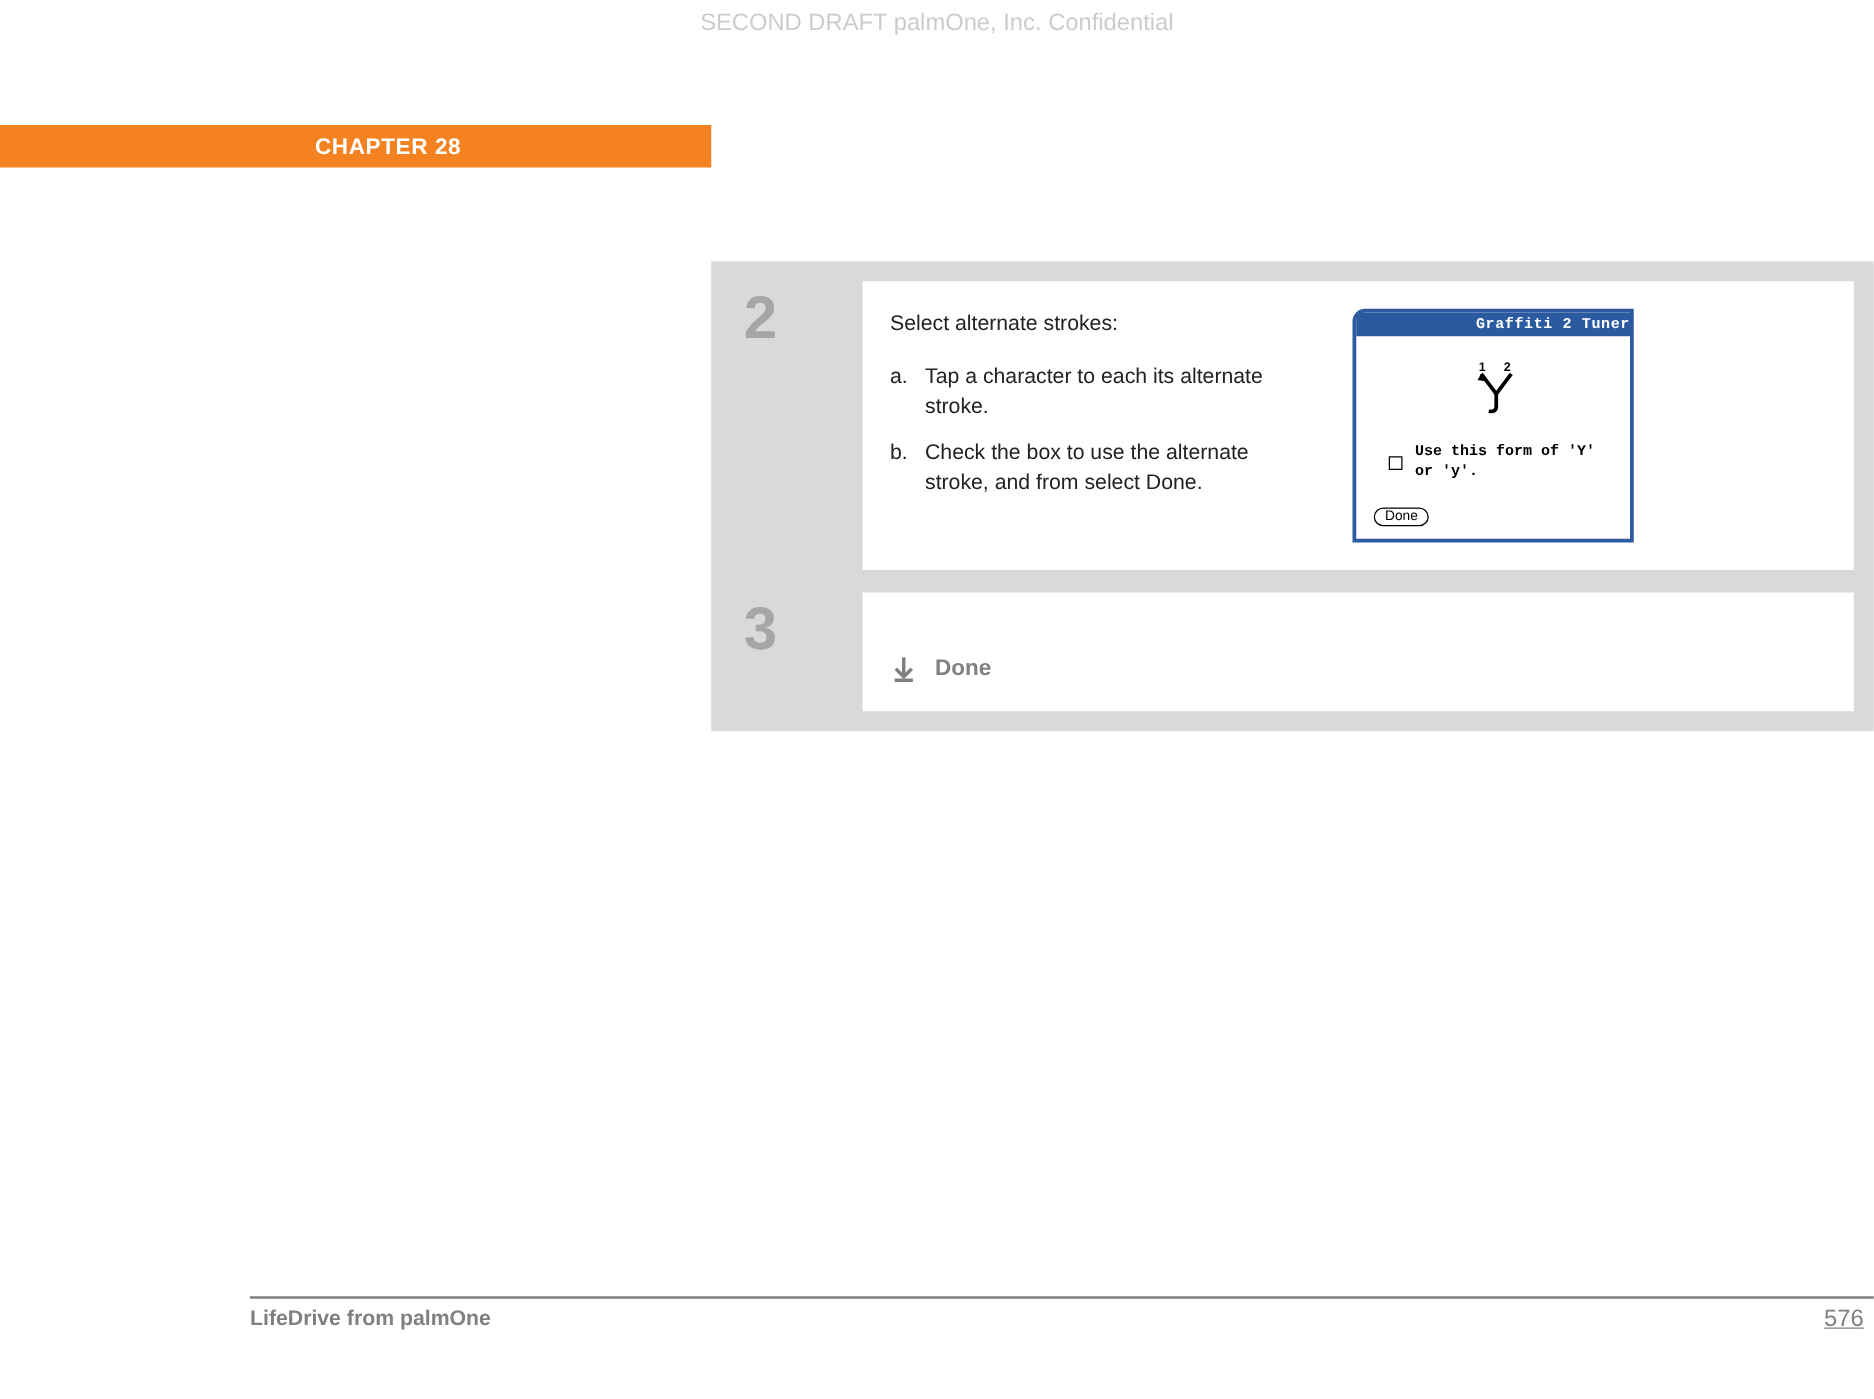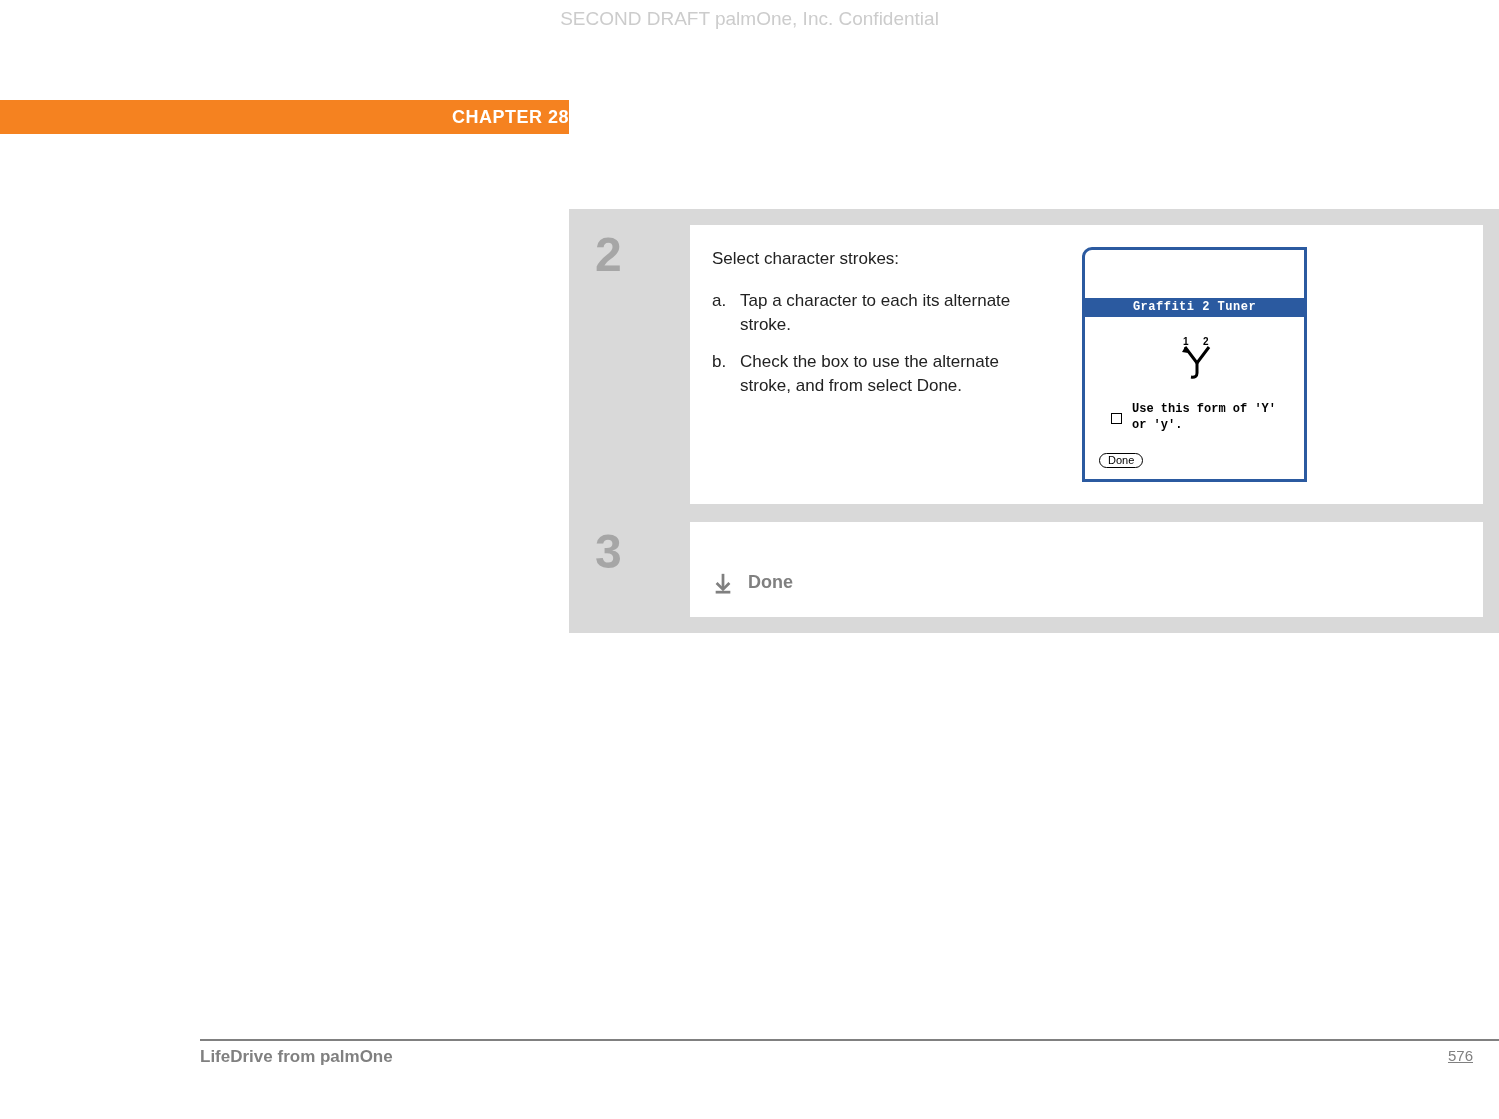--- a/index.html
+++ b/index.html
@@ -31,20 +31,21 @@
     display: flex;
   }
   .chapter-block {
     background: #f58220;
     color: #fff;
     font-weight: bold;
     font-size: 18px;
     display: flex;
     align-items: center;
     justify-content: flex-end;
+    padding-right: 200px;
     width: 569px;
     letter-spacing: 0.5px;
   }
   .title-block {
     background: #808080;
     color: #fff;
     font-weight: bold;
     font-size: 18px;
     display: flex;
     align-items: center;
@@ -116,24 +117,23 @@
     border: 3px solid #2b5aa0;
     border-top-left-radius: 10px;
     font-family: "Courier New", monospace;
     background: #fff;
   }
   .palm-title {
     background: #2b5aa0;
     color: #fff;
     font-weight: bold;
     font-size: 12px;
-    text-align: center;
+    text-align: right;
     padding: 2px 0 3px 0;
     letter-spacing: 0.5px;
-    margin-top: 48px;
   }
   .palm-body {
     padding: 10px 10px 10px 14px;
     position: relative;
   }
   .y-char {
     text-align: center;
     margin-bottom: 18px;
     padding-top: 8px;
   }
@@ -193,22 +193,22 @@
     bottom: 52px;
     border-top: 2px solid #808080;
     padding-top: 6px;
     display: flex;
     justify-content: space-between;
     color: #808080;
     font-weight: bold;
     font-size: 17px;
   }
   .footer-line .pgnum {
-    margin-right: 26px;
-    font-size: 15px;
+    margin-right: 8px;
+    font-size: 19px;
     font-weight: normal;
     text-decoration: underline;
   }
 </style>
 </head>
 <body>
 
 <div class="watermark">SECOND DRAFT palmOne, Inc.  Confidential</div>
 
 <div class="header-bar">
@@ -216,21 +216,21 @@
 </div>
 
 <div class="content-area">
 
   <div class="step-row">
     <div class="step-num-col">
       <div class="step-num">2</div>
     </div>
     <div class="step-body">
       <div class="step-text">
-        <p class="intro">Select character strokes:</p>
+        <p class="intro">Select alternate strokes:</p>
         <ul class="sub-list">
           <li>
             <span class="marker">a.</span>
             <span>Tap a character to each its alternate stroke.</span>
           </li>
           <li>
             <span class="marker">b.</span>
             <span>Check the box to use the alternate stroke, and from select Done.</span>
           </li>
         </ul>

